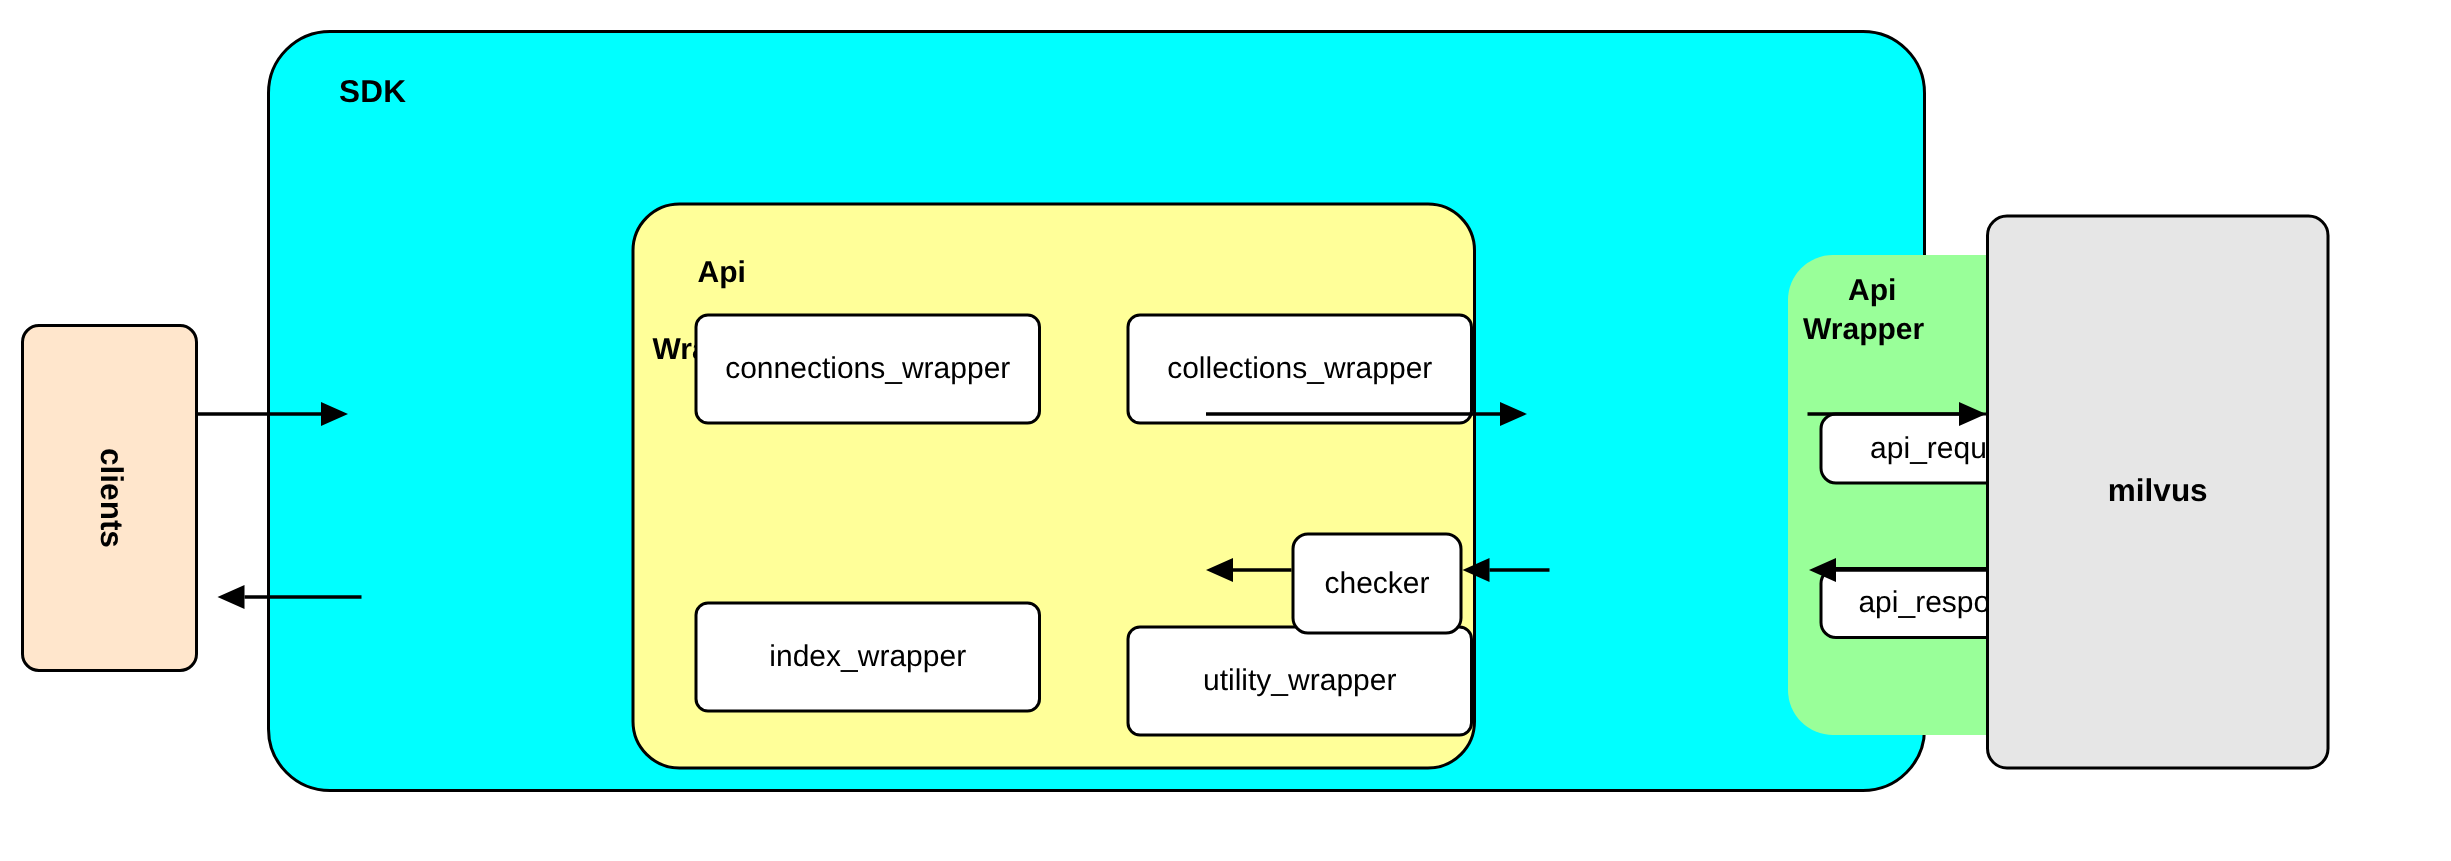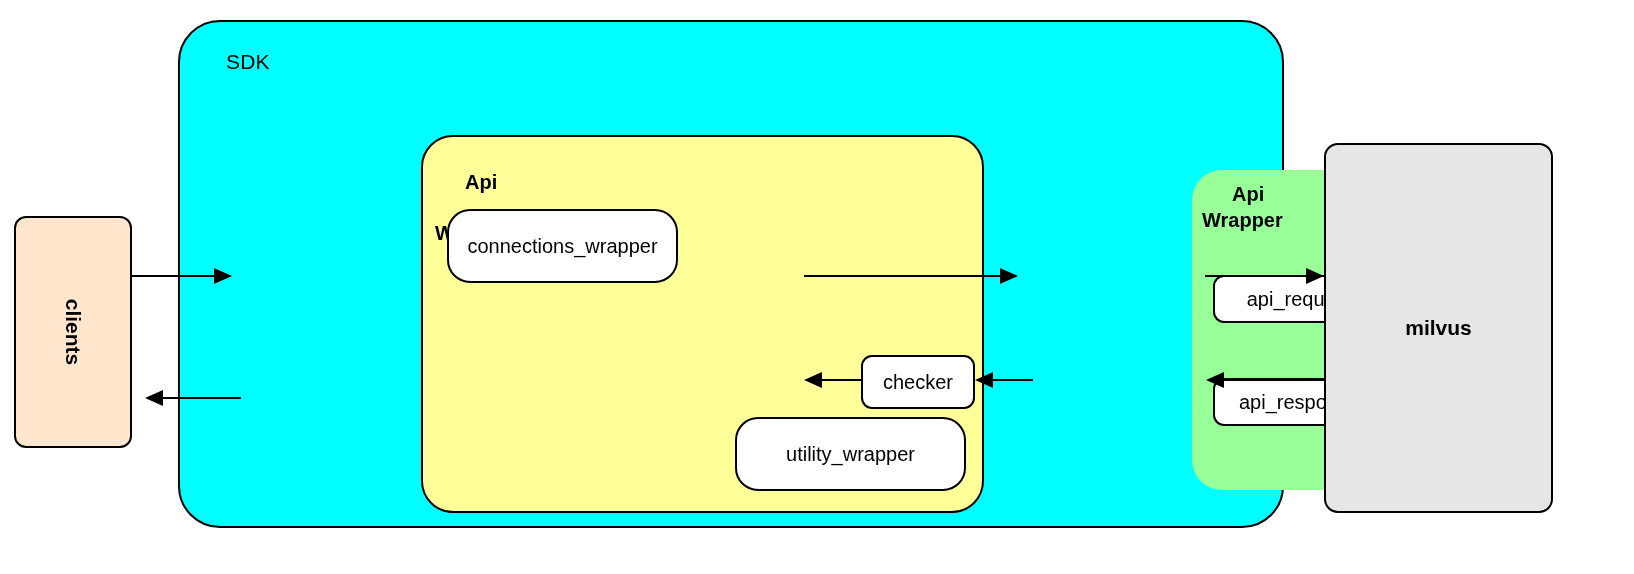--- a/index.html
+++ b/index.html
@@ -36,21 +36,21 @@
     height: 508px;
     background: #00ffff;
     border-radius: 42px;
     display: block;
   }
   #sdk-label {
     position: absolute;
     left: 46px;
     top: 28px;
     font-size: 21px;
-    font-weight: normal;
+    font-weight: bold;
     color: #000000;
     letter-spacing: 0.2px;
   }
 
   
   #api-wrapper-container {
     left: 241px;
     top: 113px;
     width: 563px;
     height: 378px;
@@ -67,25 +67,26 @@
     line-height: 1.28;
     color: #000000;
     white-space: pre-line;
     text-align: left;
   }
   #api-wrapper-label .indent-line { padding-left: 30px; display: block; }
 
   
   .wrapper-cell {
     background: #ffffff;
-    border-radius: 23px;
+    border-radius: 9px;
     font-size: 20px;
     color: #000000;
     width: 231px;
     height: 74px;
+    margin-left: 16px;
   }
 
   
   #api-gateway-container {
     left: 1012px;
     top: 148px;
     width: 226px;
     height: 320px;
     background: #99ff99;
     border-radius: 30px;
@@ -141,21 +142,21 @@
   #milvus-label {
     font-size: 21px;
     font-weight: bold;
     color: #000000;
   }
 
   #checker-node {
     left: 861px;
     top: 355px;
     width: 114px;
-    height: 54px;
+    height: 68px;
     background: #ffffff;
     border-radius: 11px;
     font-size: 20px;
     color: #000000;
   }
 
   
   .arrow-svg {
     position: absolute;
     overflow: visible;
@@ -185,22 +186,28 @@
 
     <div class="node" id="api-wrapper-container">
       <div id="api-wrapper-label">
         <span class="indent-line">Api</span>
         <span>Wrapper</span>
       </div>
 
       <div class="node wrapper-cell" style="left:24px; top:72px;">
         <span>connections_wrapper</span>
       </div>
-
-
+      <div class="node wrapper-cell" style="left:312px; top:72px;">
+        <span>collections_wrapper</span>
+      </div>
+
+
+      <div class="node wrapper-cell" style="left:24px; top:264px;">
+        <span>index_wrapper</span>
+      </div>
       <div class="node wrapper-cell" style="left:312px; top:280px;">
         <span>utility_wrapper</span>
       </div>
     </div>
 
     <div class="node" id="api-gateway-container">
       <div id="api-gateway-label">
         <span class="indent-line">Api</span>
         <span>Wrapper</span>
       </div>

